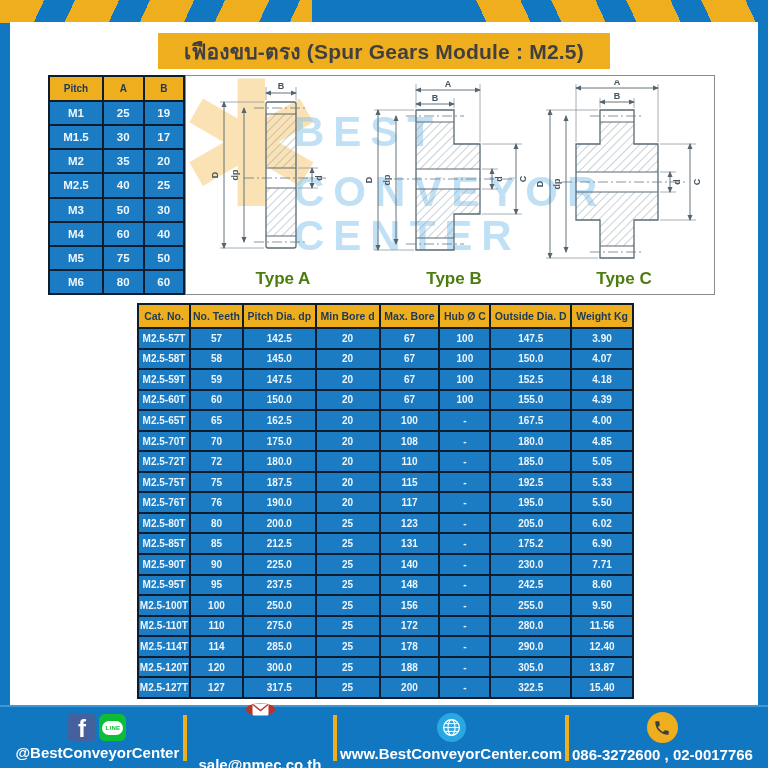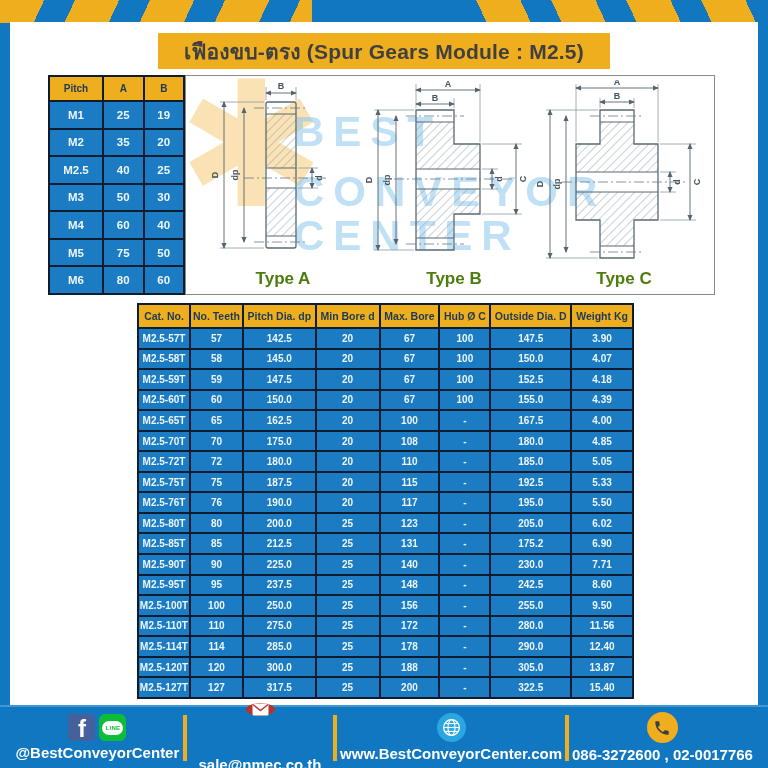--- a/index.html
+++ b/index.html
@@ -87,20 +87,25 @@
         <th>Pitch</th>
         <th>A</th>
         <th>B</th>
       </tr>
     </thead>
   <tbody>
       <tr>
         <td>M1</td>
         <td>25</td>
         <td>19</td>
+      </tr>
+      <tr>
+        <td>M1.5</td>
+        <td>30</td>
+        <td>17</td>
       </tr>
       <tr>
         <td>M2</td>
         <td>35</td>
         <td>20</td>
       </tr>
       <tr>
         <td>M2.5</td>
         <td>40</td>
         <td>25</td>

